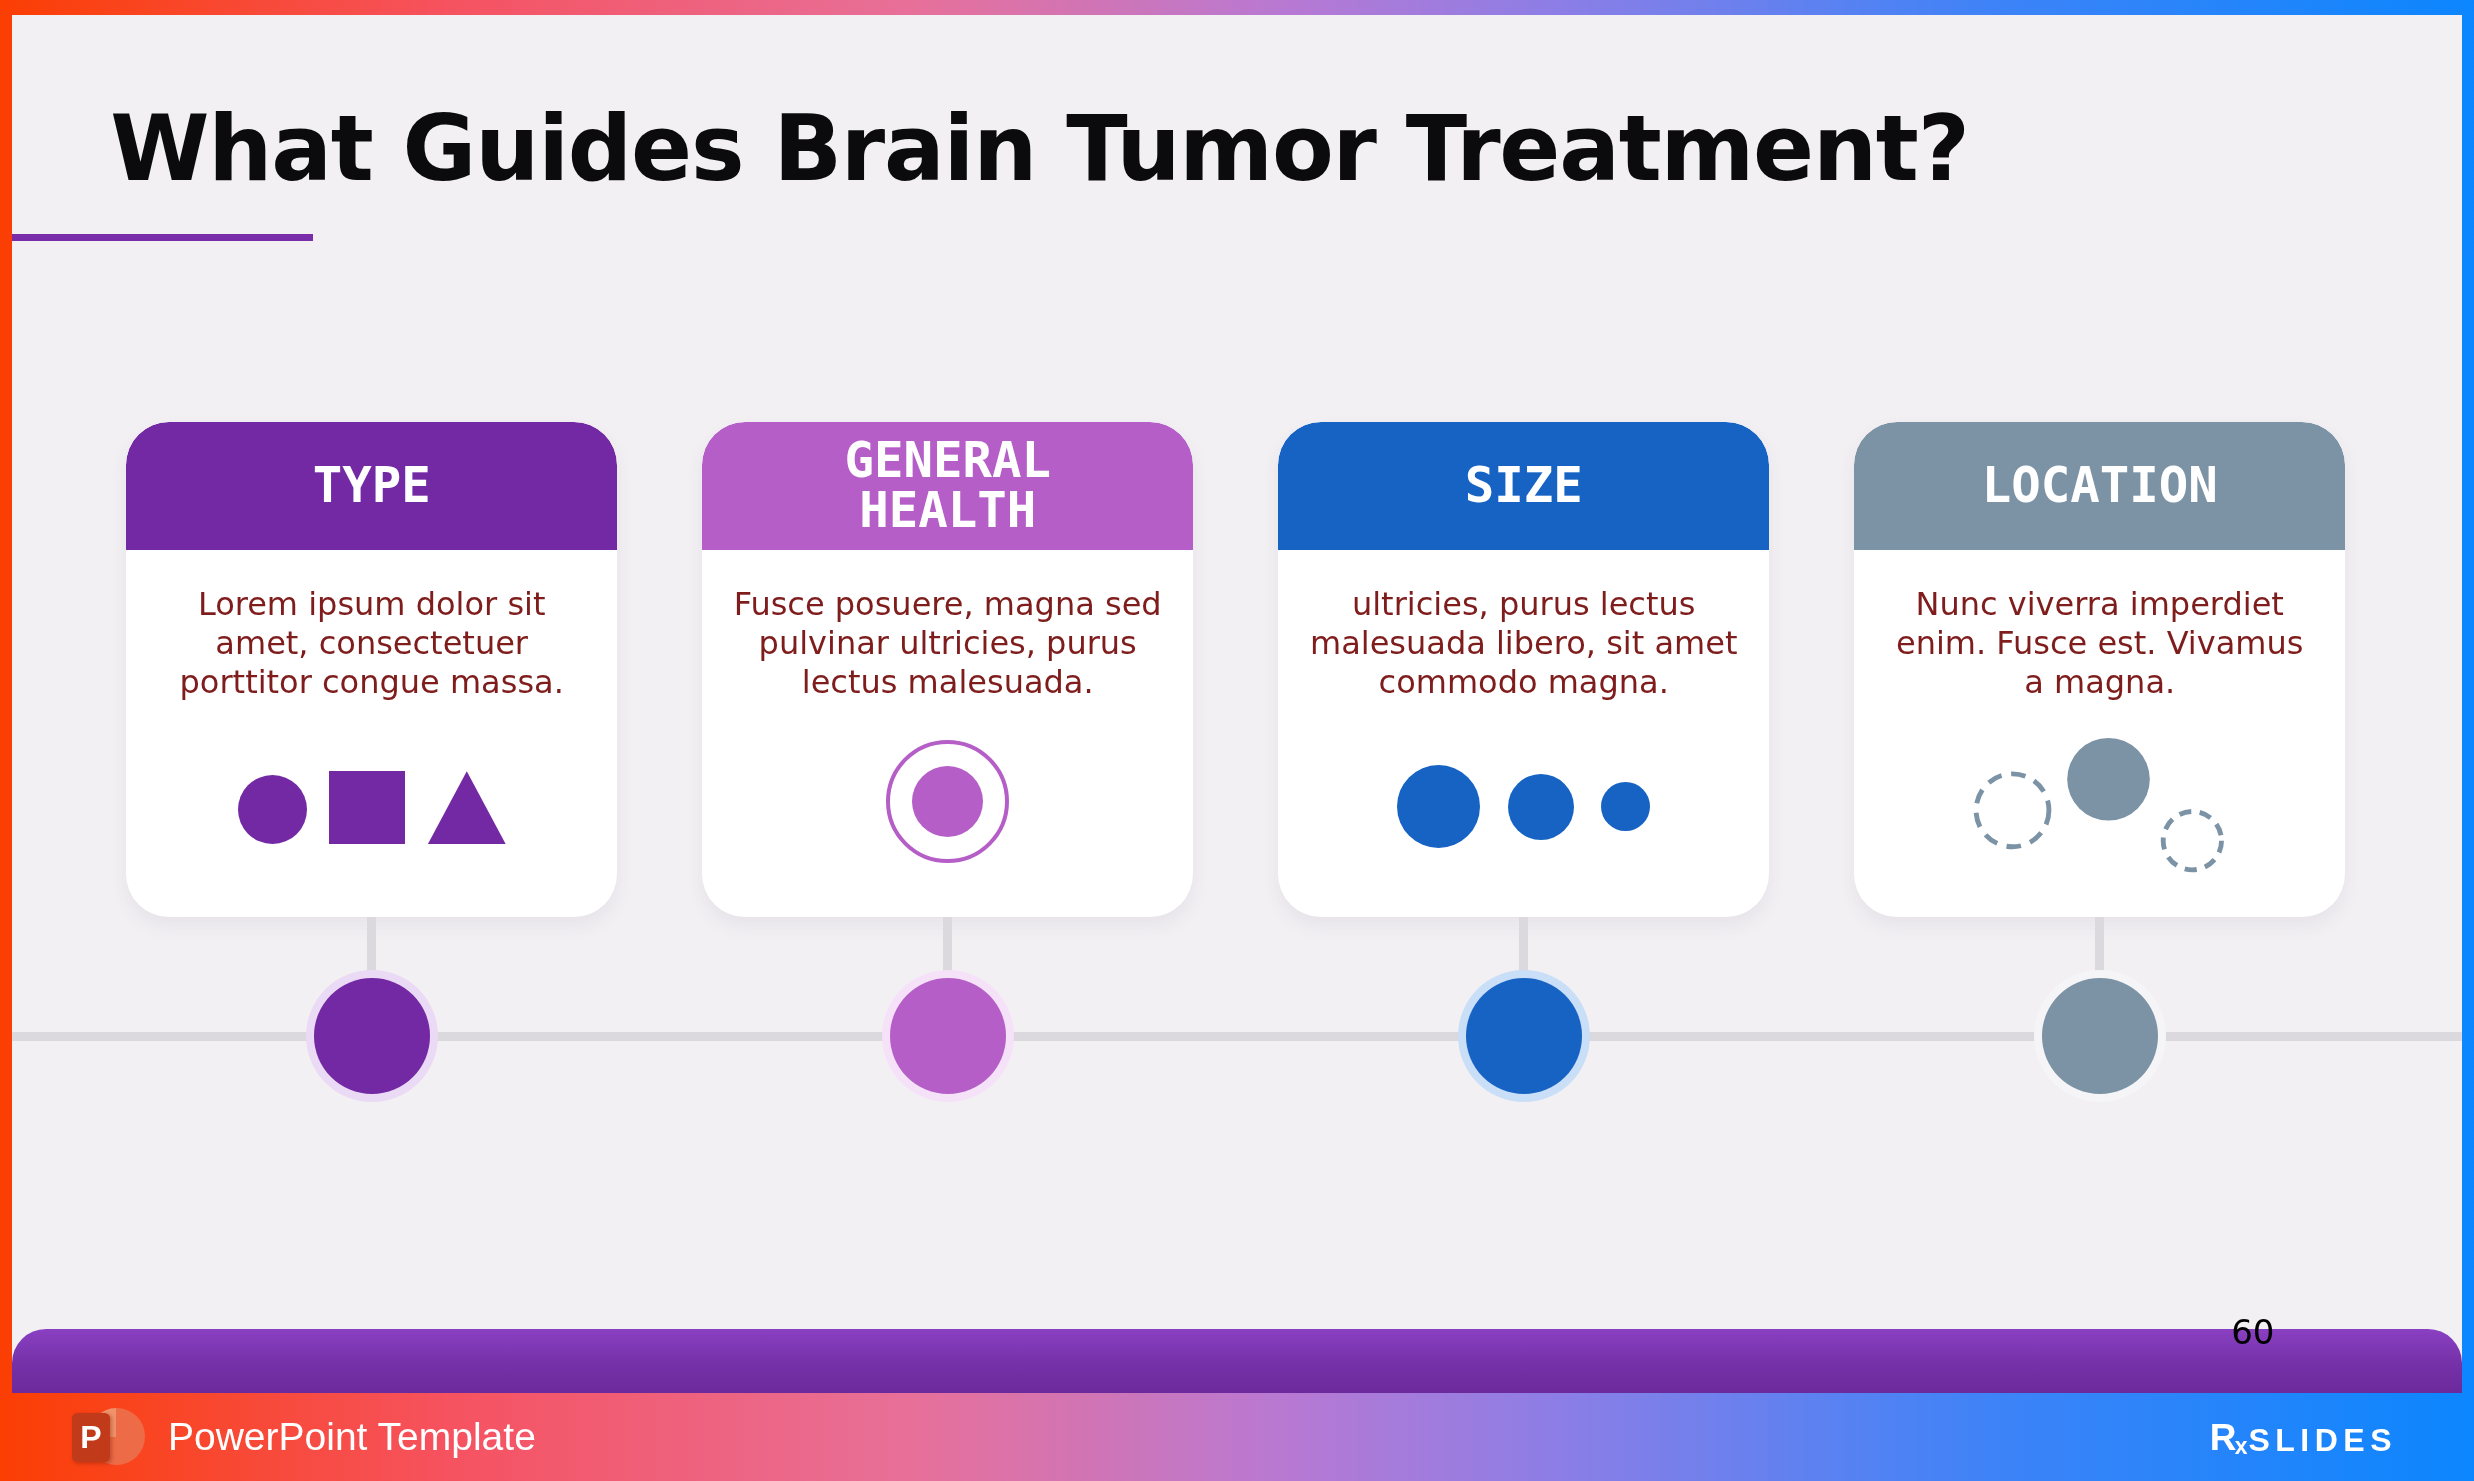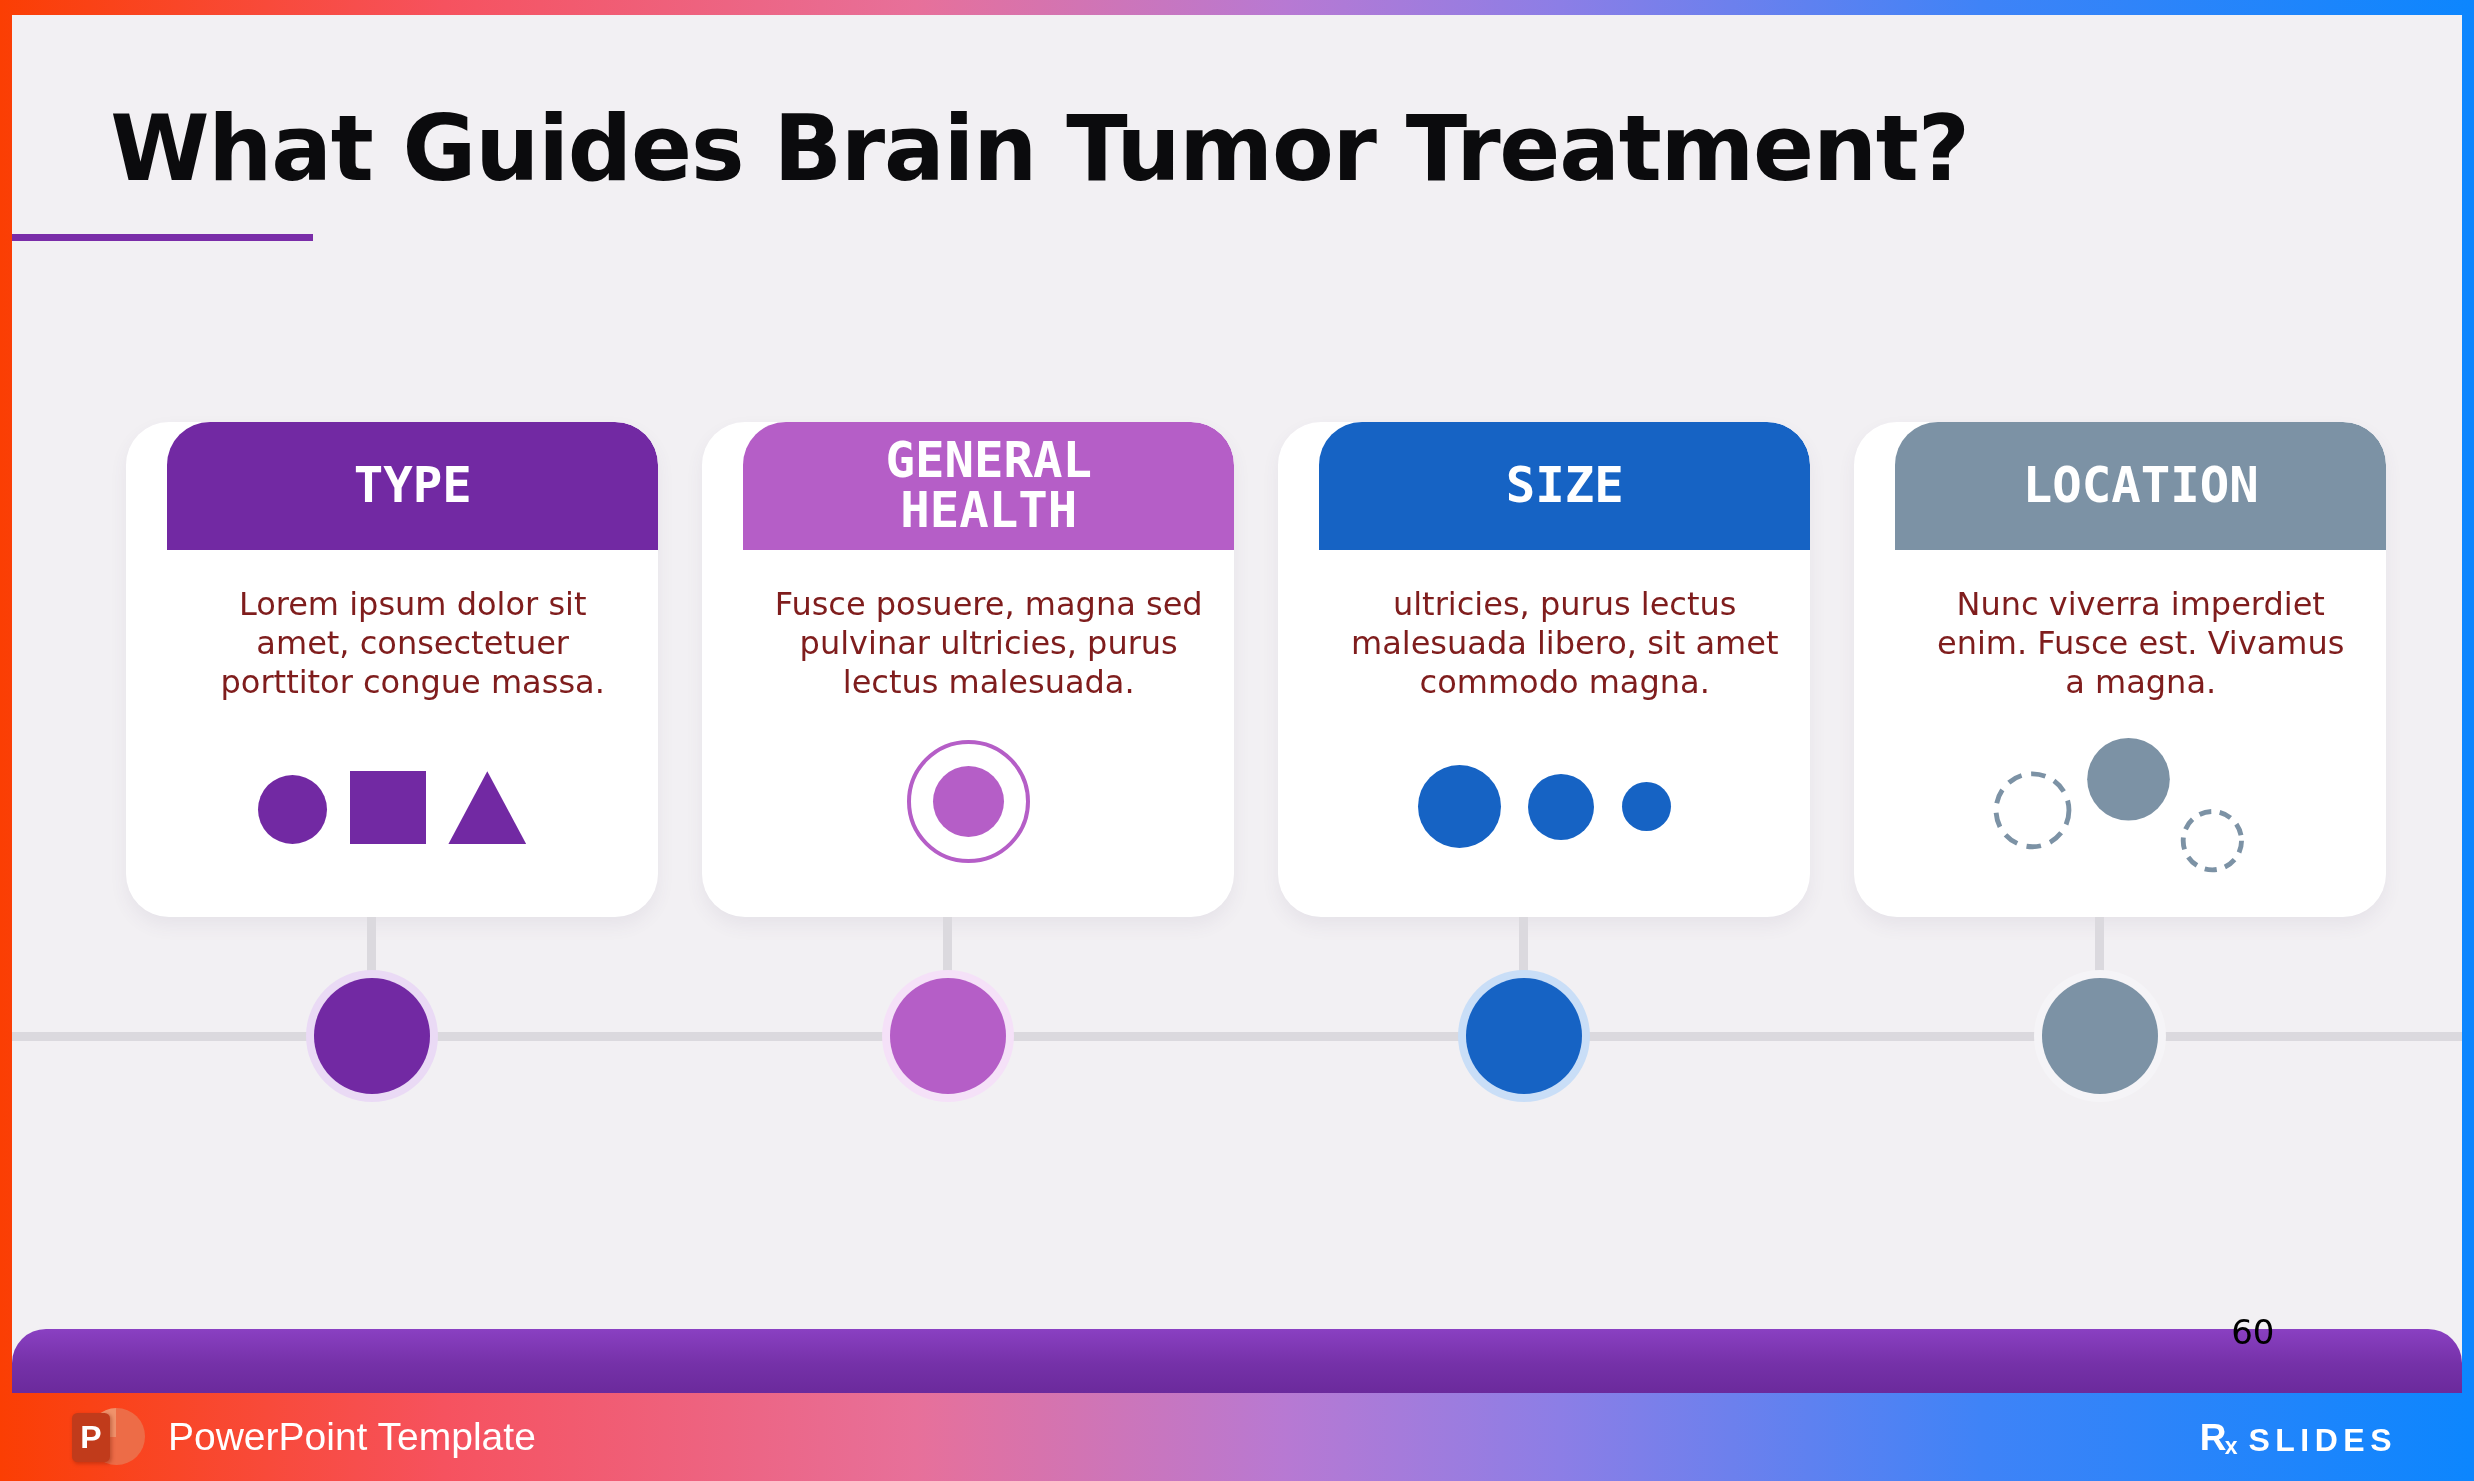--- a/index.html
+++ b/index.html
@@ -8,21 +8,21 @@
     background:linear-gradient(90deg,#fb3e03 0%,#f6525f 18%,#e7709a 37%,#b779d3 52%,#8c7ee6 63%,#3f83f7 80%,#0c86fe 100%);}
   .slide{position:absolute;left:12.2px;top:15.2px;width:2450px;height:1378px;
     background:#f2f0f3;overflow:hidden;}
   .title{position:absolute;left:98px;top:84px;font-size:90px;font-weight:bold;
     color:#0b0b0d;letter-spacing:-1.2px;white-space:nowrap;line-height:1.1;}
   .title-underline{position:absolute;left:0;top:219px;width:301px;height:6.7px;background:#7a2da8;}
   .timeline-line{position:absolute;left:0;top:1017px;width:2450px;height:8.5px;background:#dbd9de;}
   .cards-row{position:absolute;left:114px;top:407px;display:flex;gap:85px;}
   .card-col{position:relative;width:491px;}
   .card{position:relative;width:491px;height:495px;background:#ffffff;border-radius:43px;
-    box-shadow:0 8.5px 18.3px rgba(80,70,110,0.07);overflow:hidden;padding-left:41px;}
+    box-shadow:0 8.5px 18.3px rgba(80,70,110,0.07);overflow:hidden;}
   .card-header{height:128px;background:var(--c);border-radius:43px 43px 0 0;
     display:flex;align-items:center;justify-content:center;text-align:center;
     font-family:"DejaVu Sans Mono","DejaVu Sans",monospace;font-weight:bold;
     font-size:49px;line-height:1.02;color:#ffffff;padding:0 49px;box-sizing:border-box;}
   .card-body{padding:35px 30.5px 0;font-size:32px;line-height:1.21;color:#7f1d1d;text-align:center;}
   .icon-row{position:absolute;left:0;right:0;display:flex;justify-content:center;align-items:flex-end;}
   .icon-row.shapes{bottom:73px;gap:22.6px;}
   .icon-row.target{bottom:54px;}
   .icon-row.dots{bottom:69px;gap:27.4px;align-items:center;}
   .icon-row.loc{bottom:35px;}
@@ -53,21 +53,21 @@
   .ppt-icon{position:relative;width:74px;height:61px;}
   .ppt-circle{position:absolute;left:16px;top:1.8px;width:57px;height:57px;border-radius:50%;
     background:conic-gradient(#ed6c47 0 270deg,#f0926b 270deg 360deg);}
   .ppt-square{position:absolute;left:0;top:6.7px;width:38px;height:49px;border-radius:5.5px;
     background:#c13b1b;display:flex;align-items:center;justify-content:center;
     font-size:32px;font-weight:bold;color:#fff;box-shadow:1.2px 1.2px 3.7px rgba(120,30,10,.35);}
   .footer-label{font-size:39px;font-weight:400;letter-spacing:0;}
   .logo{display:flex;align-items:flex-start;font-weight:bold;line-height:1;}
   .logo-r{font-size:37px;}
   .logo-x{font-size:23px;transform:translateY(16px);margin-left:-1.8px;}
-  .logo-slides{font-size:32px;letter-spacing:5.5px;margin-left:11px;transform:translateY(4.9px);}
+  .logo-slides{font-size:32px;letter-spacing:5.5px;margin-left:1px;transform:translateY(4.9px);}
 </style>
 </head>
 <body>
 
 <div class="frame"></div>
 
 <div class="slide">
 
   <div class="title">What Guides Brain Tumor Treatment?</div>
   <div class="title-underline"></div>

